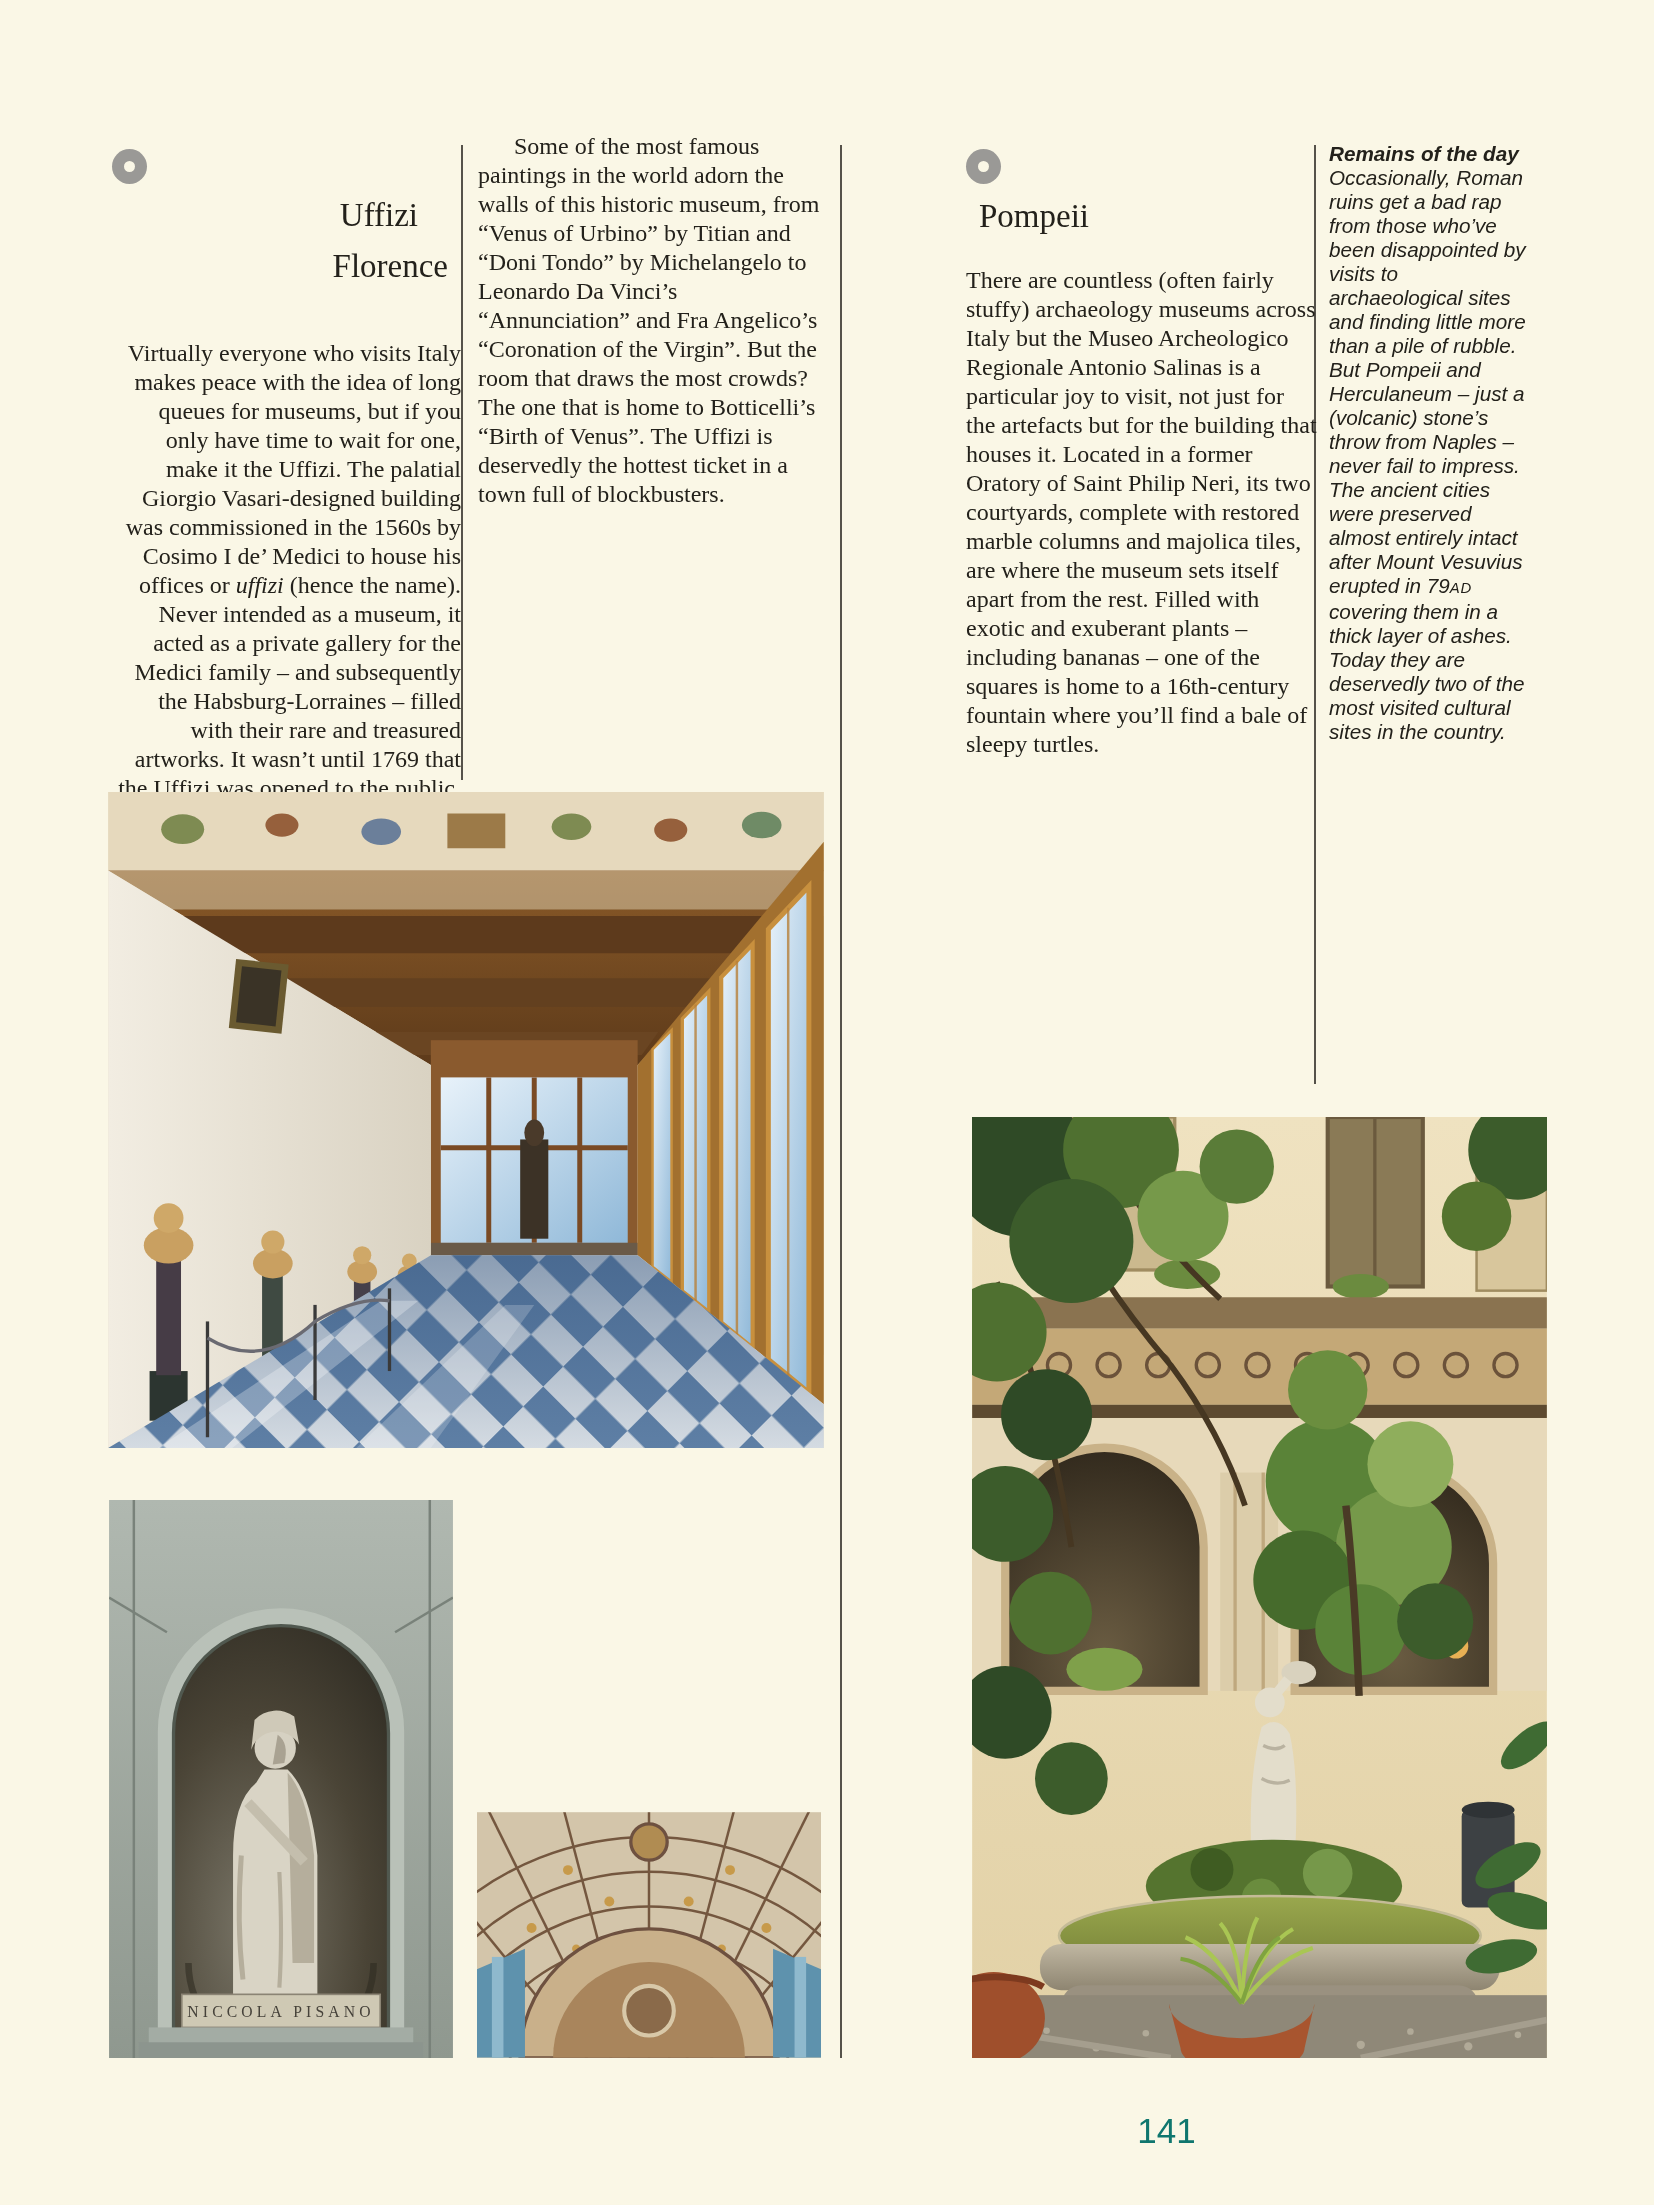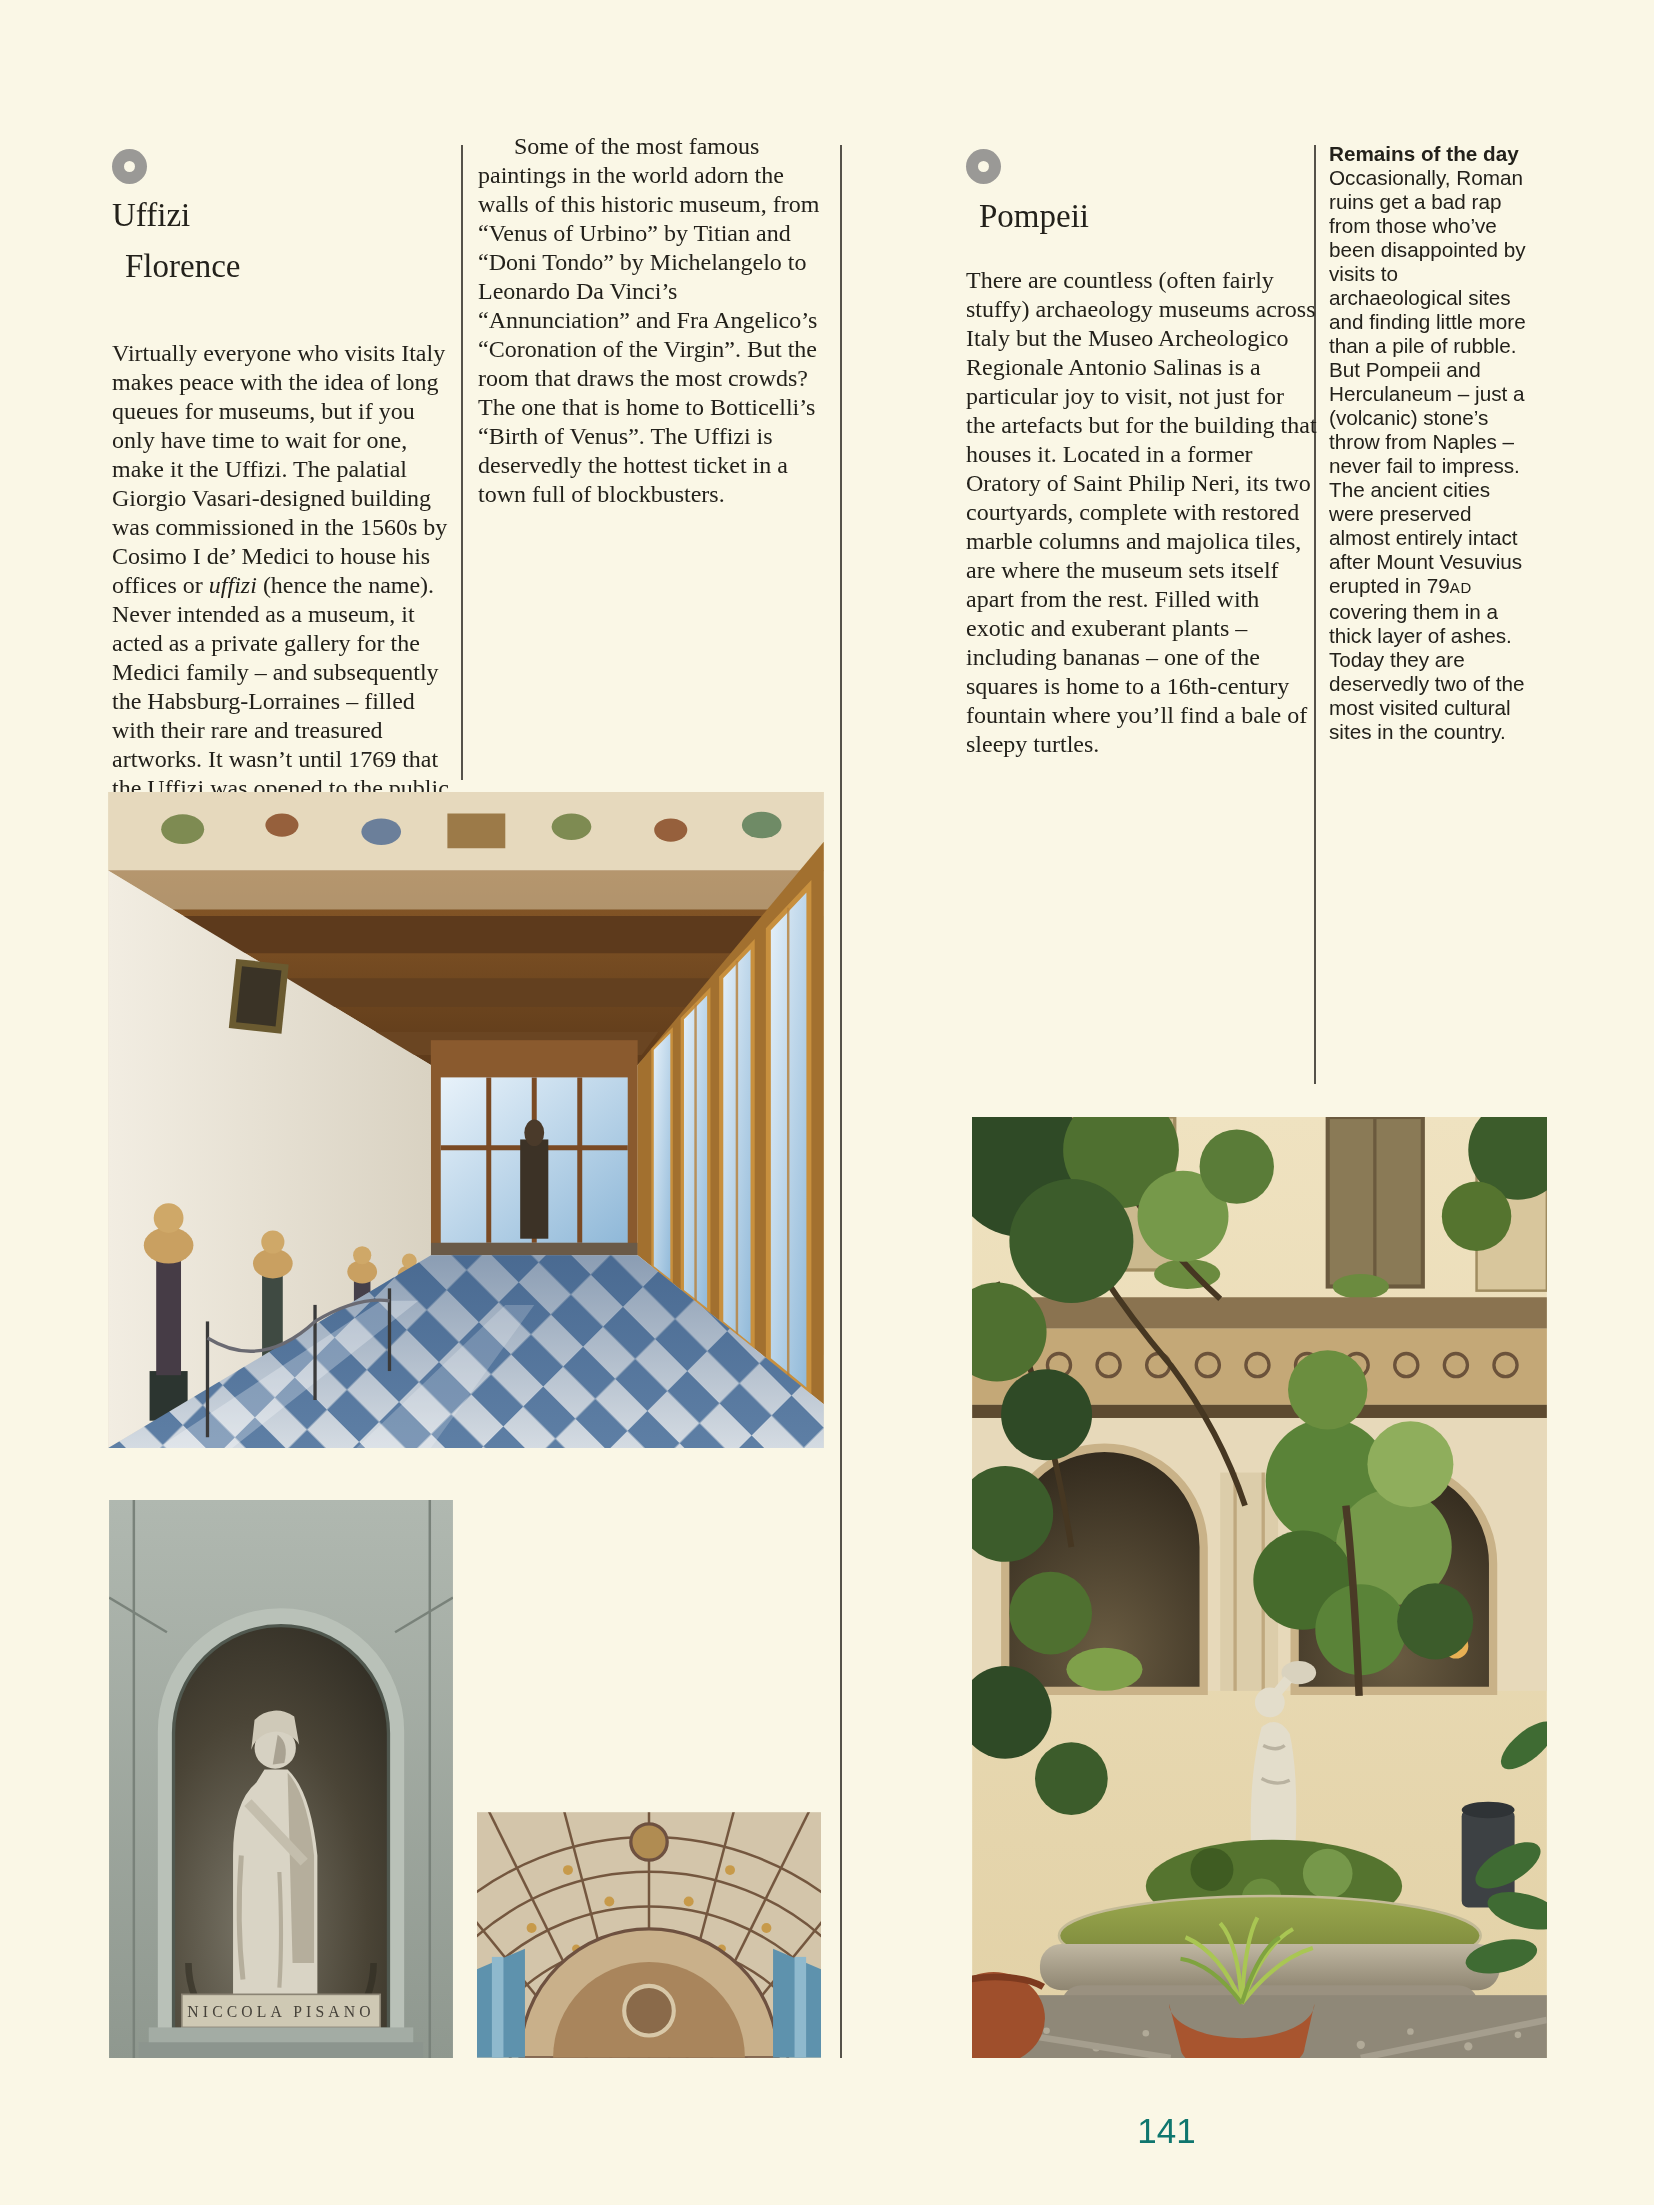--- a/index.html
+++ b/index.html
@@ -11,36 +11,36 @@
   .kicker-icon::after{content:"";position:absolute;left:11.6px;top:11.6px;width:11.6px;height:11.6px;
         border-radius:50%;background:#faf7e6;}
   .entry-title{font-size:33px;line-height:38px;margin:11.6px 0 0 0;font-weight:400;max-width:306px;}
   .entry-city{font-size:33px;line-height:38px;margin:13px;}
   .body-copy{font-size:24px;line-height:29px;margin:0;}
   .body-copy.first{margin-top:54px;}
   .body-copy.indent{text-indent:36px;}
   .it{font-style:italic;}
   .sidebar{font-family:"Liberation Sans",sans-serif;font-size:20.7px;line-height:24px;color:#23211b;}
   .sidebar .sb-title{font-weight:bold;margin:0;}
-  .sidebar p{margin:0;}
+  .sidebar p{margin:0;font-style:italic;}
   .era{font-size:0.72em;letter-spacing:0.8px;}
   .photo{position:absolute;display:block;}
   .pagenum{position:absolute;font-family:"Liberation Sans",sans-serif;font-size:35px;color:#0f766e;
         width:351px;text-align:center;}
 </style>
 </head>
 <body>
 
 <div class="page">
 
   <div class="vrule" style="left:461px;top:145px;height:635px;"></div>
   <div class="vrule" style="left:840px;top:145px;height:1913px;"></div>
   <div class="vrule" style="left:1314px;top:145px;height:939px;"></div>
 
-  <div class="col" style="left:112px;top:149px;width:349px;">
+  <div class="col" style="left:112px;top:149px;width:349px;text-align:right;">
     <div class="kicker-icon"></div>
     <h2 class="entry-title">Uffizi</h2>
     <p class="entry-city">Florence</p>
     <p class="body-copy first"><span>Virtually everyone who visits Italy makes peace with the idea of long queues for museums, but if you only have time to wait for one, make it the Uffizi. The palatial Giorgio Vasari-designed building was commissioned in the 1560s by Cosimo I de’ Medici to house his offices or </span><span class="it">uffizi</span><span> (hence the name). Never intended as a museum, it acted as a private gallery for the Medici family – and subsequently the Habsburg-Lorraines – filled with their rare and treasured artworks. It wasn’t until 1769 that the Uffizi was opened to the public.</span></p>
   </div>
 
   <div class="col" style="left:478px;top:132px;width:351px;">
     <p class="body-copy indent">Some of the most famous paintings in the world adorn the walls of this historic museum, from “Venus of Urbino” by Titian and “Doni Tondo” by Michelangelo to Leonardo Da Vinci’s “Annunciation” and Fra Angelico’s “Coronation of the Virgin”. But the room that draws the most crowds? The one that is home to Botticelli’s “Birth of Venus”. The Uffizi is deservedly the hottest ticket in a town full of blockbusters.</p>
   </div>
 

